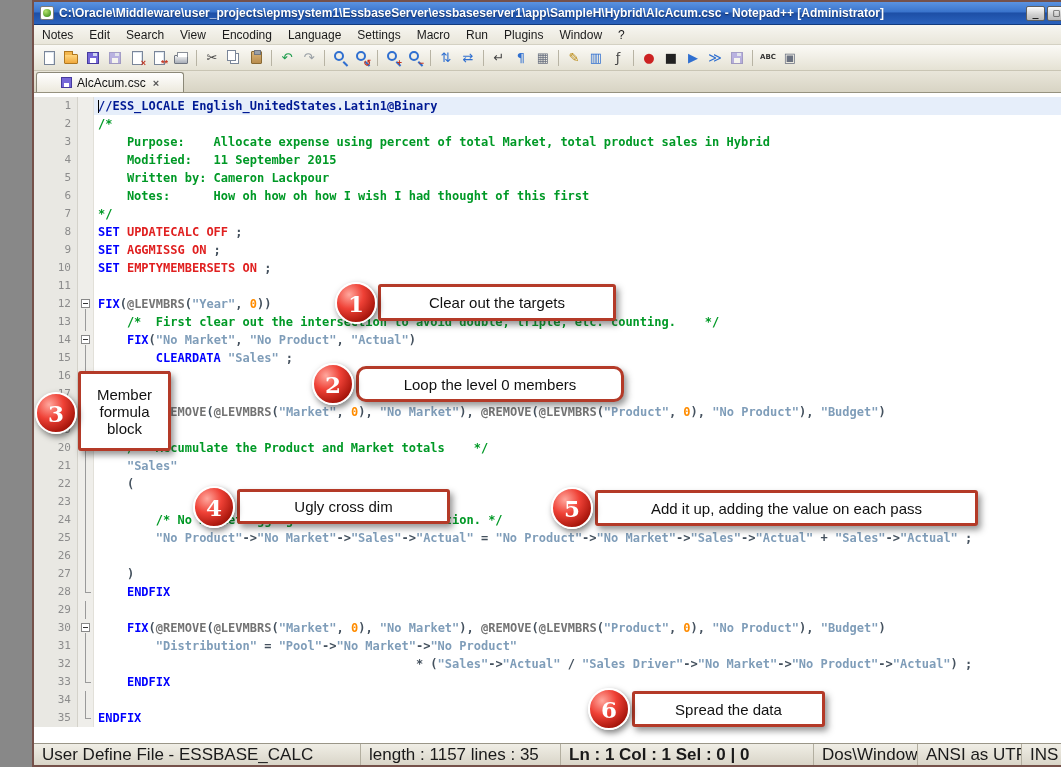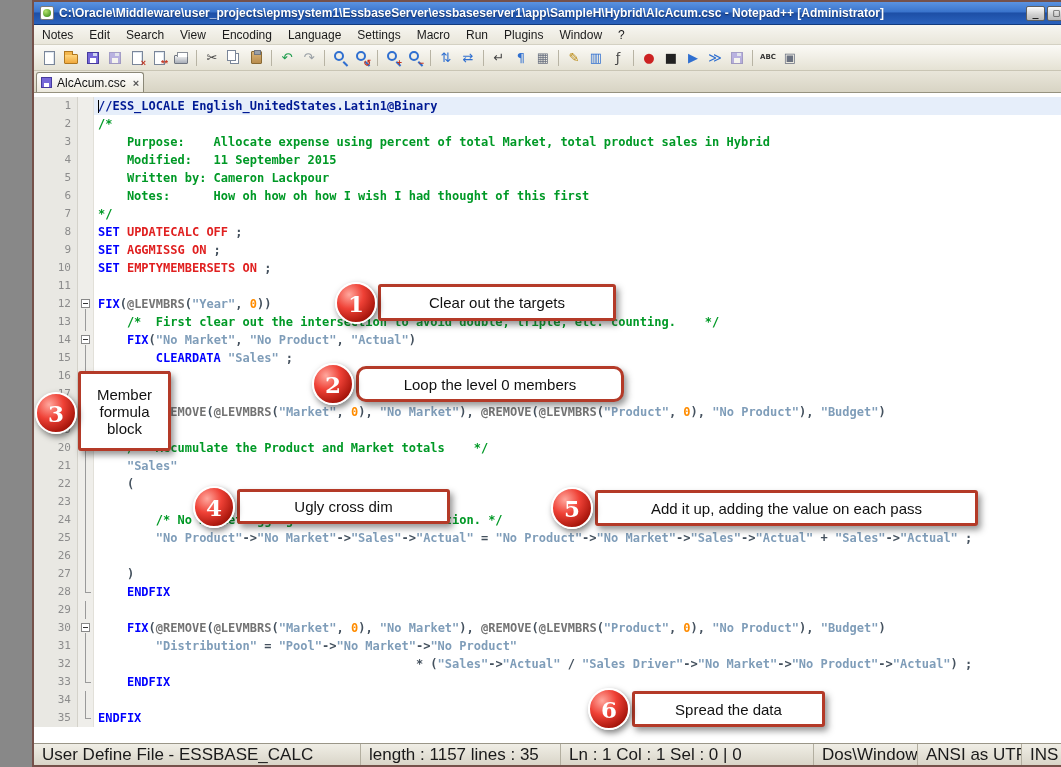--- a/index.html
+++ b/index.html
@@ -49,21 +49,21 @@
   .pr { width:14px; height:9px; margin-top:4px; background:linear-gradient(#f0f0f0,#a8aeb8); border:1px solid #6f7580; border-radius:1px; }
   .pr::before { content:""; position:absolute; left:2px; top:-4px; width:9px; height:4px; background:#fff; border:1px solid #8a8f98; border-bottom:none; }
   .cp { width:9px; height:11px; background:#fff; border:1px solid #7a8699; box-shadow:3px 3px 0 -1px #fff, 3px 3px 0 0 #7a8699; margin:-2px 3px 2px -2px; }
   .ps { width:11px; height:13px; background:linear-gradient(#d9b478,#b98d4e); border:1px solid #8a6a34; border-radius:1px; }
   .ps::before { content:""; position:absolute; left:2px; top:-2px; width:5px; height:3px; background:#9aa0a8; border:1px solid #6f7580; }
   .mg { width:10px; height:10px; border:2px solid #2f6fd0; border-radius:50%; margin:-3px 0 0 -3px; }
   .mg::after { content:""; position:absolute; left:8px; top:8px; width:6px; height:2px; background:#2f6fd0; transform:rotate(45deg); transform-origin:0 0; }
   
   .tabbar { height:22px; flex:0 0 22px; display:flex; align-items:flex-end; padding:0 2px;
     background:linear-gradient(#e9e6da,#d8d4c4); border-bottom:1px solid #96927f; }
-  .tab { display:flex; align-items:center; gap:5px; height:20px; padding:0 4px;
+  .tab { display:flex; align-items:center; gap:5px; height:20px; padding:0 24px;
     background:linear-gradient(#ffffff,#ece9dd); border:1px solid #8b8878; border-bottom:none;
     border-radius:3px 3px 0 0; font-size:12px; color:#111; cursor:default; }
   .tabicon { width:11px; height:11px; background:#7668d8; border:1px solid #463a9e; position:relative; flex:0 0 11px; }
   .tabicon::after { content:""; position:absolute; left:2px; bottom:0; width:5px; height:4px; background:#fff; }
   .tabclose { font-size:11px; font-weight:bold; color:#555; margin-left:2px; cursor:default; }
   
   .editor { flex:1; background:#fff; position:relative; overflow:hidden;
     font-family:"DejaVu Sans Mono", monospace; font-size:12px; }
   .rows { padding-top:4px; }
   .row { display:flex; height:18px; line-height:18px; }
@@ -439,21 +439,21 @@
           <div class="fold end"></div>
           <div class="code"><span class="tk kw">ENDFIX</span></div>
         </div>
       </div>
   </div>
 
   <div class="statusbar">
 
   <div class="ss">User Define File - ESSBASE_CALC</div>
       <div class="ss" style="width: 200px;">length : 1157  lines : 35</div>
-      <div class="ss" style="width: 253px;">Ln : 1   Col : 1   Sel : 0 | 0</div>
+      <div class="ss" style="width: 253px; font-weight: bold;">Ln : 1   Col : 1   Sel : 0 | 0</div>
       <div class="ss" style="width: 104px;">Dos\Windows</div>
       <div class="ss" style="width: 104px;">ANSI as UTF-8</div>
       <div class="ss" style="width: 70px;">INS</div>
     </div>
 
   <div id="callout-layer">
       <div class="cbox" style="left: 344px; top: 282px; width: 238px; height: 37px;">
         <span>Clear out the targets</span>
       </div>
       <div class="cnum" style="left: 301px; top: 280px;">1</div>

